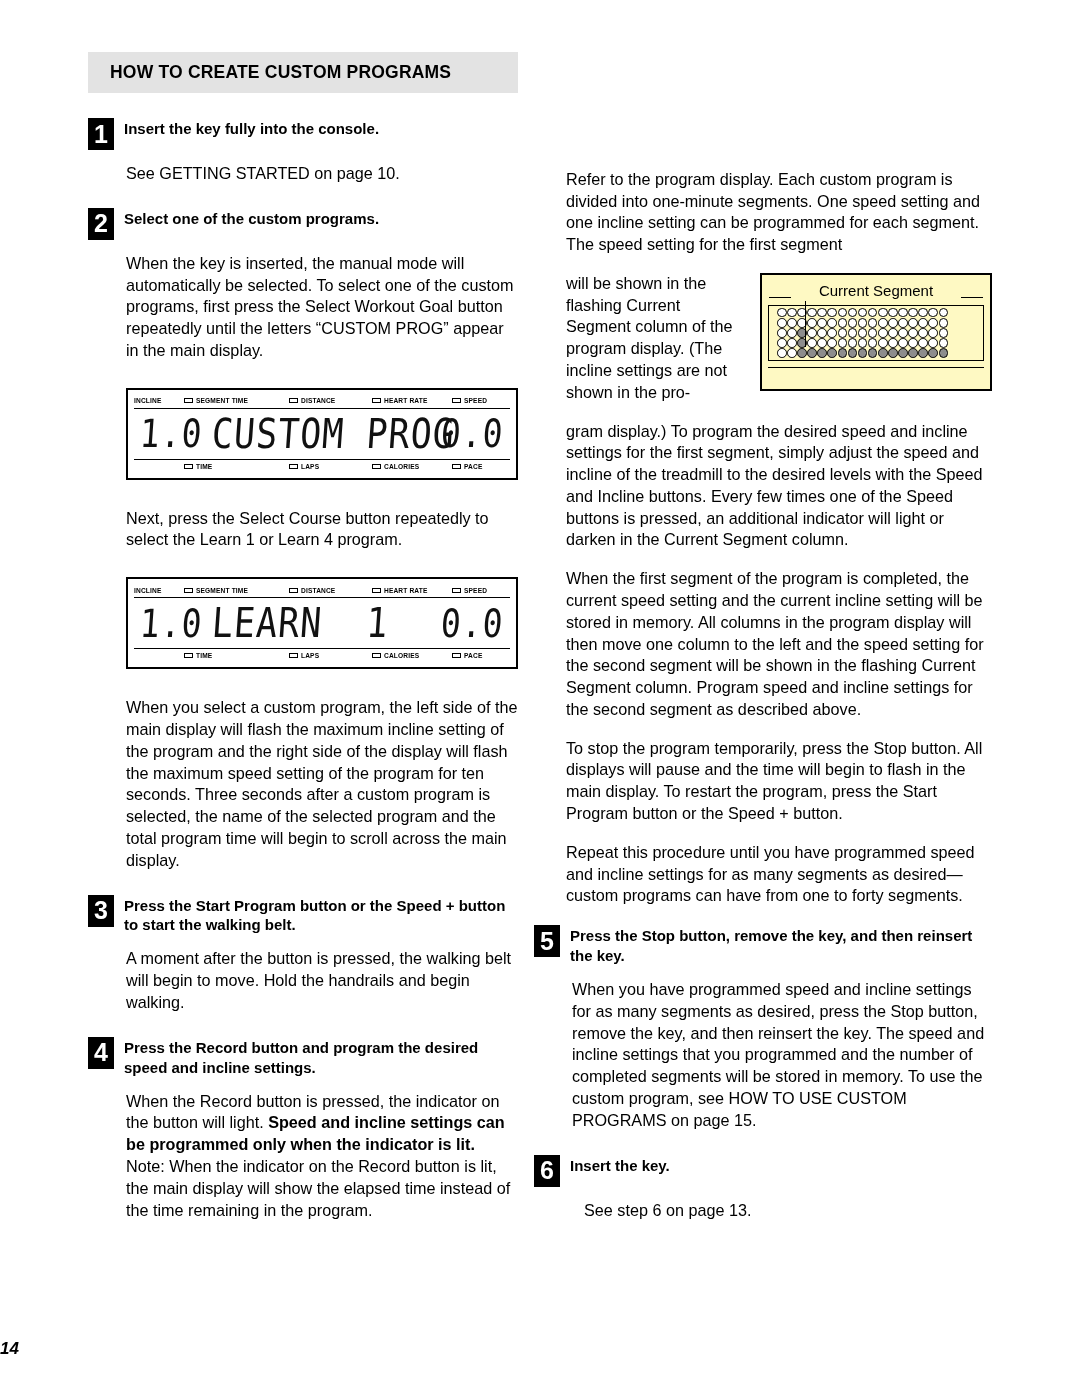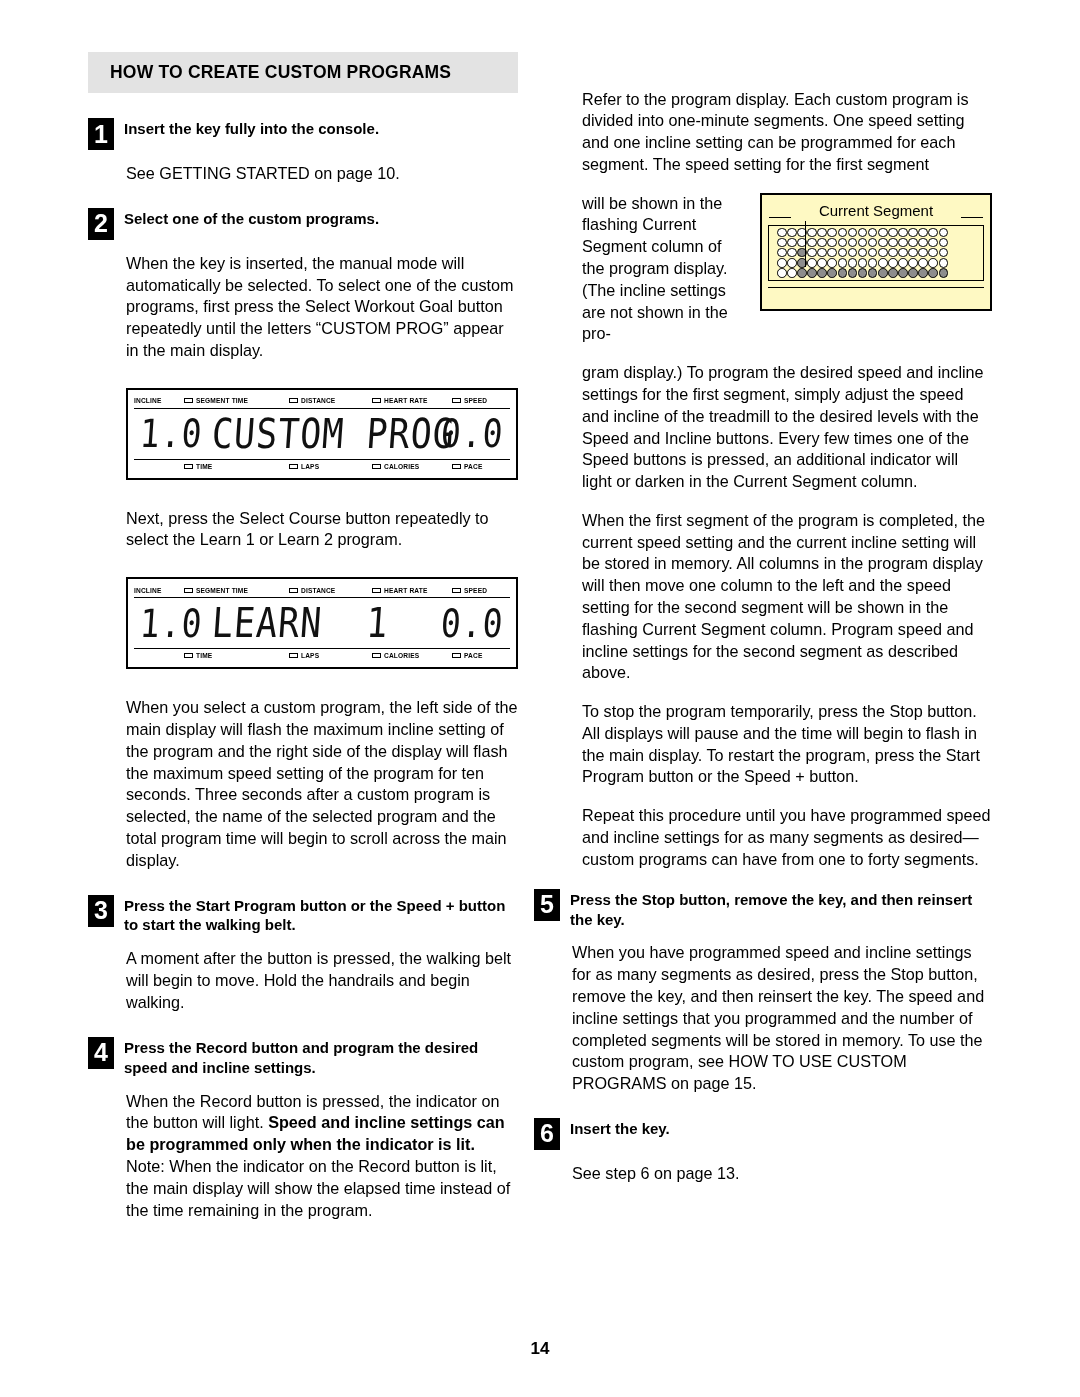--- a/index.html
+++ b/index.html
@@ -18,21 +18,21 @@
   .page {
     position: relative;
     width: 1080px;
     height: 1397px;
     box-sizing: border-box;
     padding: 52px 88px 0 88px;
   }
   .columns {
     display: flex;
     gap: 48px;
-    align-items: center;
+    align-items: flex-end;
   }
   .col {
     width: 440px;
     position: relative;
   }
 
   
   .section-header {
     background: #e3e3e3;
     font-size: 17.5px;
@@ -75,21 +75,21 @@
     font-size: 16.2px;
     line-height: 1.345;
     margin: 13px 0 0 38px;
     text-align: left;
   }
   .para b { font-weight: bold; }
 
   .rcol-para {
     font-size: 16.2px;
     line-height: 1.345;
-    margin: 0 0 17px 16px;
+    margin: 0 0 17px 0;
   }
   .rcol-para.narrow {
     width: 168px;
   }
 
   
   .console {
     border: 2.2px solid #000;
     margin: 26px 0 0 38px;
     width: 392px;
@@ -236,23 +236,24 @@
     top: 92px;
     border-top: 1.3px solid #000;
   }
 
   
   .page-number {
     position: absolute;
     bottom: 38px;
     left: 0;
     right: 0;
-    text-align: center;
+    text-align: left;
     font-size: 17px;
     font-weight: bold;
+    font-style: italic;
   }
   .clear { clear: both; }
 </style>
 </head>
 <body>
 
 <div class="page">
   <div class="columns">
 
     <div class="col">
@@ -315,21 +316,21 @@
               <span>CALORIES</span>
             </span>
             <span class="lcd-lab" style="left:318px;top:3px;">
               <span class="lcd-box"></span>
               <span>PACE</span>
             </span>
           </div>
         </div>
       </div>
 
-      <div class="para" style="margin-top:28px;">Next, press the Select Course button repeatedly to select the Learn 1 or Learn 2 program.</div>
+      <div class="para" style="margin-top:28px;">Next, press the Select Course button repeatedly to select the Learn 1 or Learn 4 program.</div>
 
       <div class="console">
         <div class="console-inner">
           <div class="lcd-labels">
             <span class="lcd-lab" style="left:0px;">
               <span>INCLINE</span>
             </span>
             <span class="lcd-lab" style="left:50px;">
               <span class="lcd-box"></span>
               <span>SEGMENT TIME</span>
@@ -517,19 +518,19 @@
       <div class="step" style="margin-left:-32px;">
         <div class="step-num">5</div>
         <div class="step-title">Press the Stop button, remove the key, and then reinsert the key.</div>
       </div>
       <div class="para" style="margin-left:6px;">When you have programmed speed and incline settings for as many segments as desired, press the Stop button, remove the key, and then reinsert the key. The speed and incline settings that you programmed and the number of completed segments will be stored in memory. To use the custom program, see HOW TO USE CUSTOM PROGRAMS on page 15.</div>
 
       <div class="step" style="margin-top:22px;margin-left:-32px;">
         <div class="step-num">6</div>
         <div class="step-title">Insert the key.</div>
       </div>
-      <div class="para" style="margin-left:6px;">See step 6 on page 13.</div>
+      <div class="para" style="margin-left:18px;">See step 6 on page 13.</div>
 
     </div>
   </div>
 
   <div class="page-number">14</div>
 </div>
 
 </body></html>

